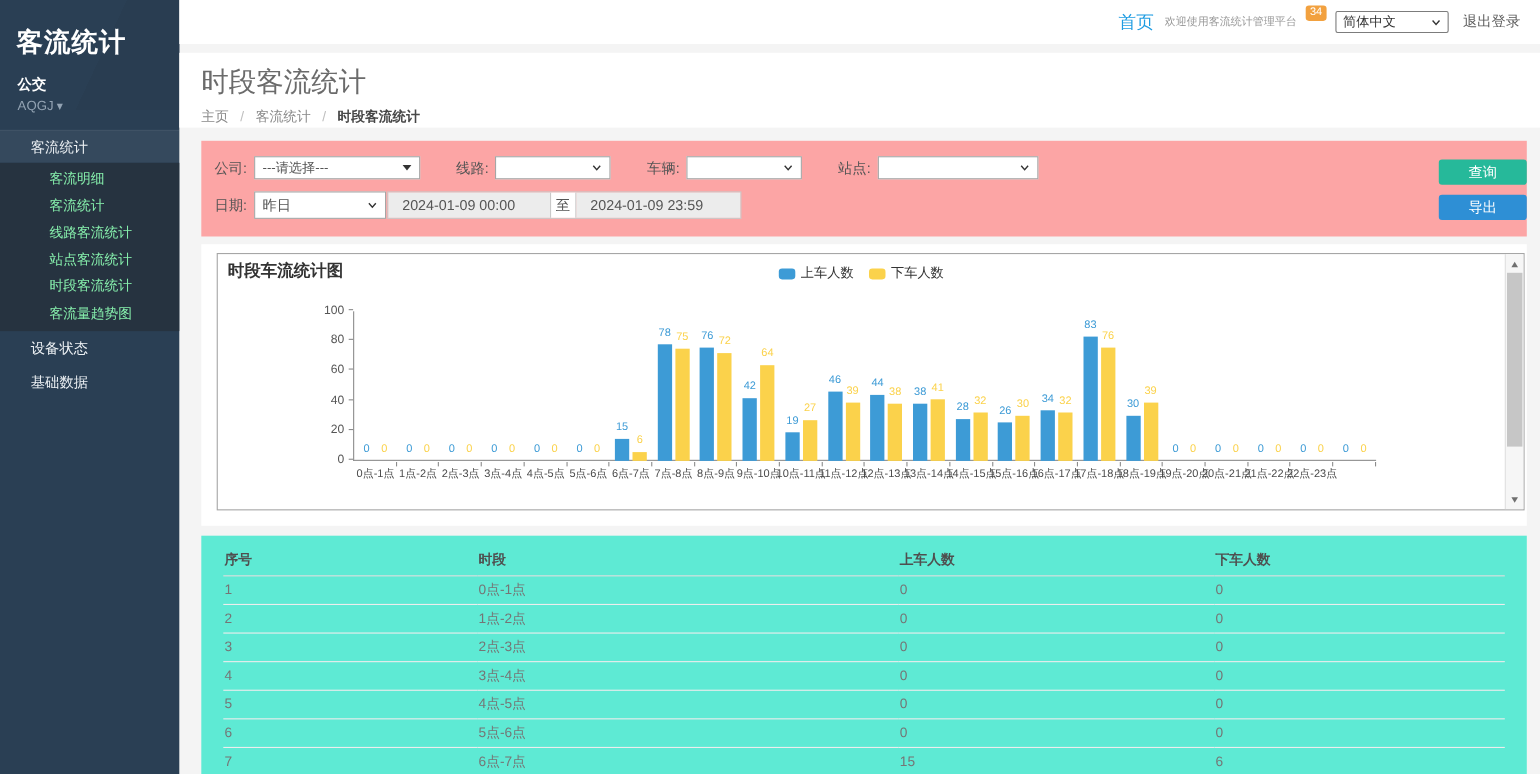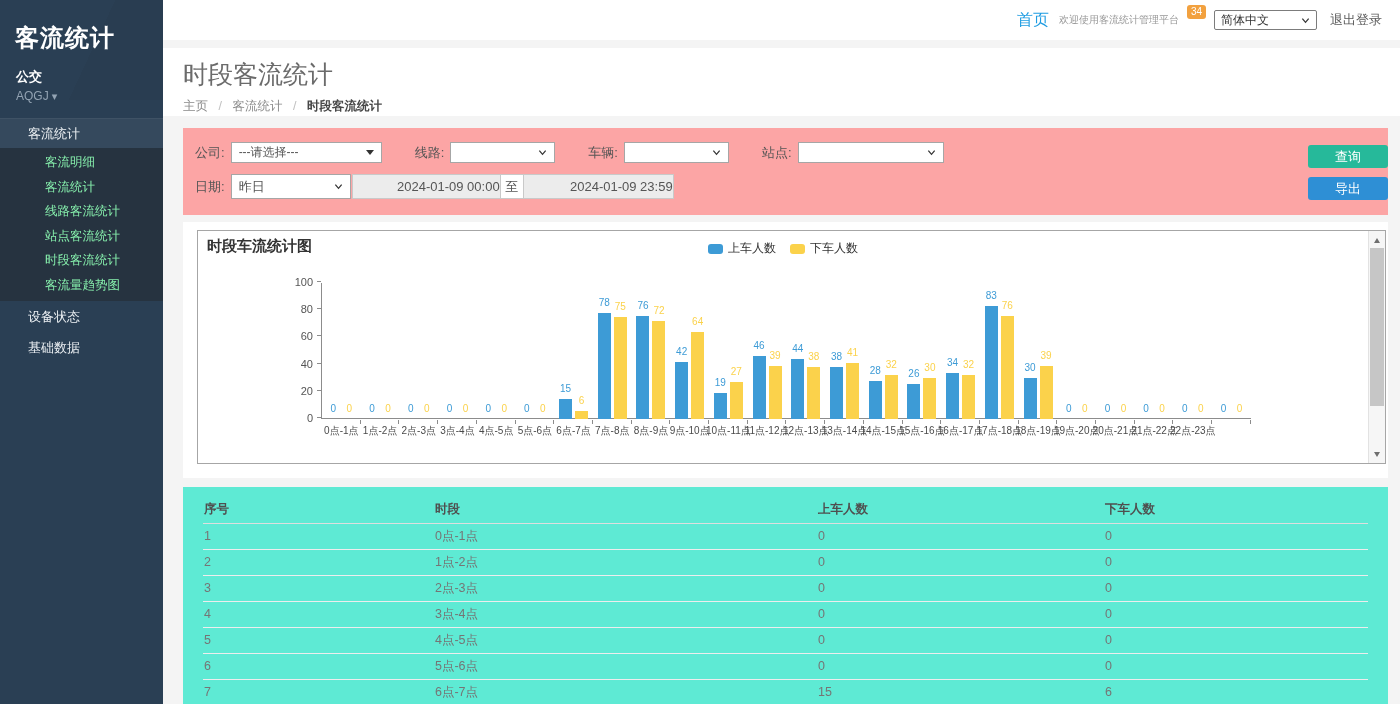--- a/index.html
+++ b/index.html
@@ -49,21 +49,21 @@
   .sel { border:1px solid #a6a6a6; background:#fff; height:21px; display:flex; align-items:center;
     justify-content:space-between; padding:0 7px; font-size:12px; color:#555; margin-right:33px; cursor:pointer; }
   .sel.company { width:151px; }
   .sel.line, .sel.vehicle { width:105px; }
   .sel.station { width:146px; margin-right:0; }
   .tri-down { width:0; height:0; border:4px solid transparent; border-top:5px solid #333; margin-top:4px; }
   .chev { width:9px; height:9px; flex:0 0 auto; }
   .sel.preset { width:120px; height:25px; font-size:13px; margin-right:1px; }
   .date-group { display:flex; align-items:center; border:1px solid #c9c9c9; height:25px; }
   .date-cell { width:147px; height:23px; line-height:23px; background:#ececec; color:#555;
-    font-size:13px; padding-left:13px; cursor:text;text-align:right; }
+    font-size:13px; padding-left:13px; cursor:text; }
   .date-cell.to2 { width:149px; }
   .date-sep { width:24px; text-align:center; background:#fff; font-size:13px; color:#555;
     border-left:1px solid #c9c9c9; border-right:1px solid #c9c9c9; height:23px; line-height:23px; }
   .btn { position:absolute; right:0; width:80px; height:23px; border:none; border-radius:3px;
     color:#fff; font-size:13px; cursor:pointer; font-family:inherit; }
   .btn-query { top:17px; background:#26b99a; }
   .btn-export { top:49px; background:#2e8fd5; }
 
   
   .chart-panel { position:absolute; top:222px; left:20px; right:12px; height:256px; background:#fff; }

